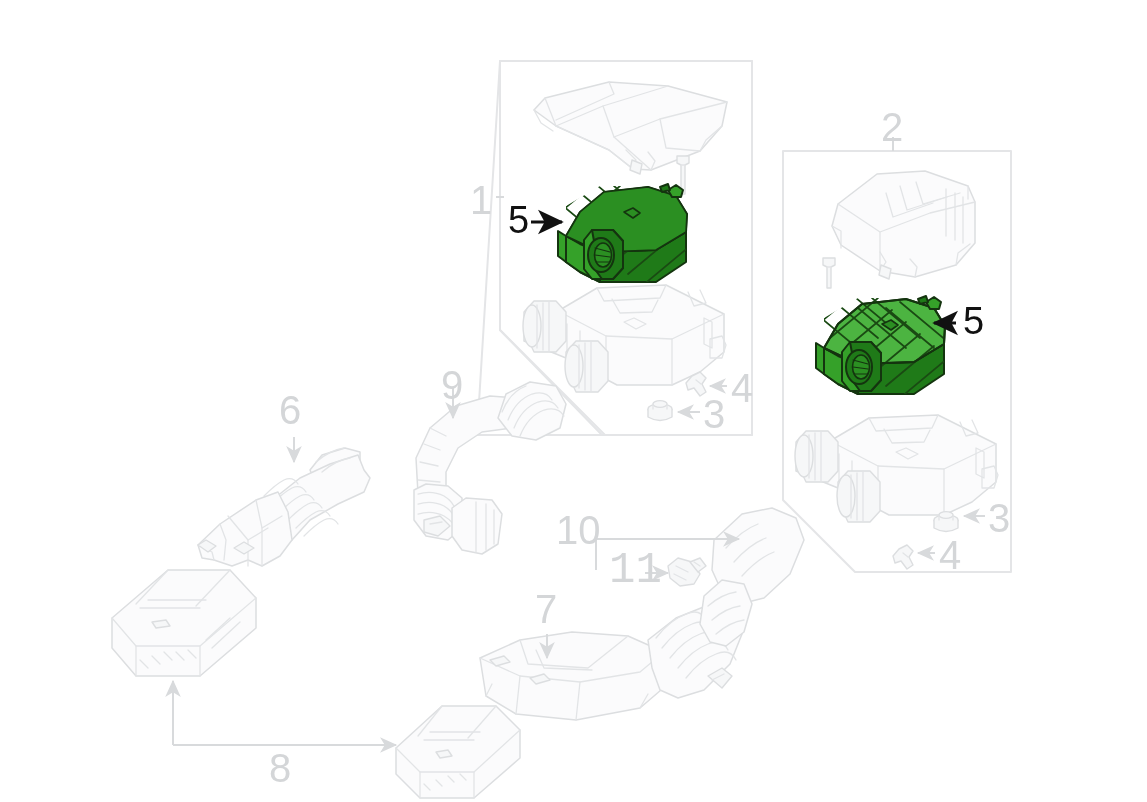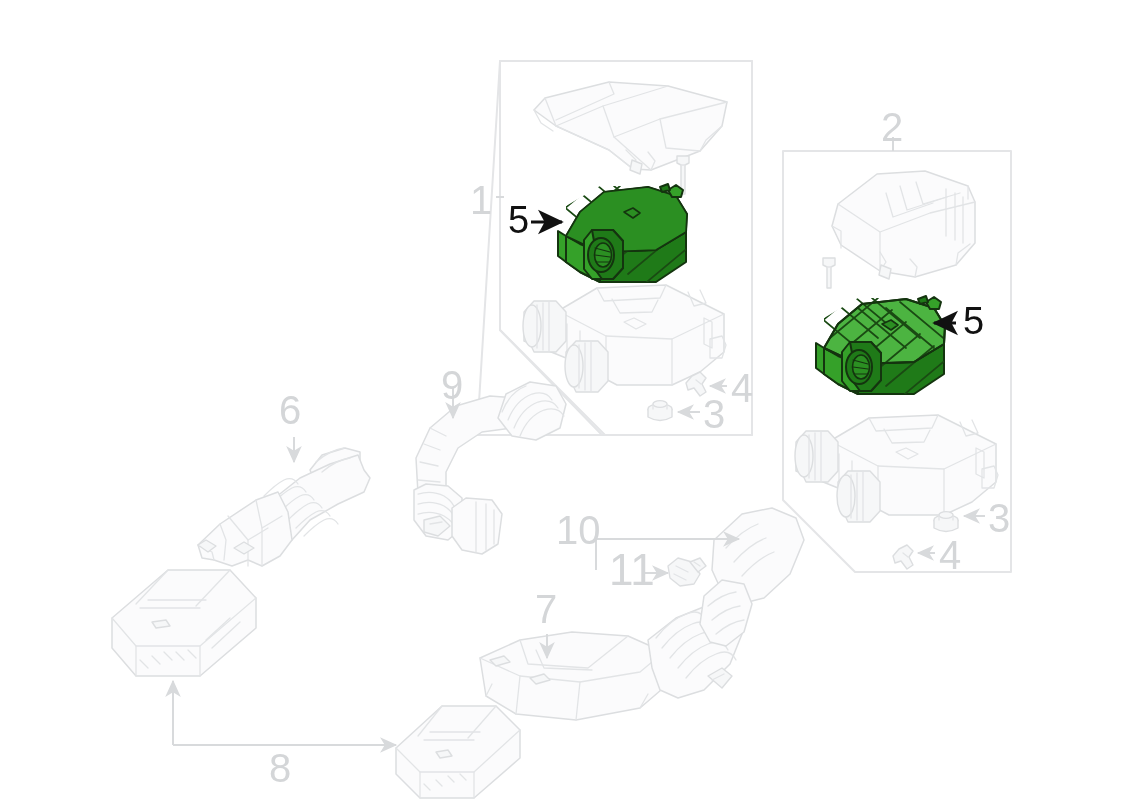--- a/index.html
+++ b/index.html
@@ -429,15 +429,15 @@
   <div class="callout-label lbl-ghost" style="left:731px; top:368px;">4</div>
   <div class="callout-label lbl-dark" style="left:508px; top:201px;">5</div>
   <div class="callout-label lbl-dark" style="left:963px; top:302px;">5</div>
   <div class="callout-label lbl-ghost" style="left:988px; top:498px;">3</div>
   <div class="callout-label lbl-ghost" style="left:939px; top:535px;">4</div>
   <div class="callout-label lbl-ghost" style="left:279px; top:390px;">6</div>
   <div class="callout-label lbl-ghost" style="left:535px; top:589px;">7</div>
   <div class="callout-label lbl-ghost" style="left:269px; top:748px;">8</div>
   <div class="callout-label lbl-ghost" style="left:441px; top:365px;">9</div>
   <div class="callout-label lbl-ghost" style="left:556px; top:510px;">10</div>
-  <div class="callout-label lbl-ghost" style="left:609px; top:548px; font-size:44px;">11</div>
+  <div class="callout-label lbl-ghost" style="left:609px; top:548px; font-size:44px;font-family:Liberation Mono, monospace;">11</div>
 
 </div>
 
 </body></html>

